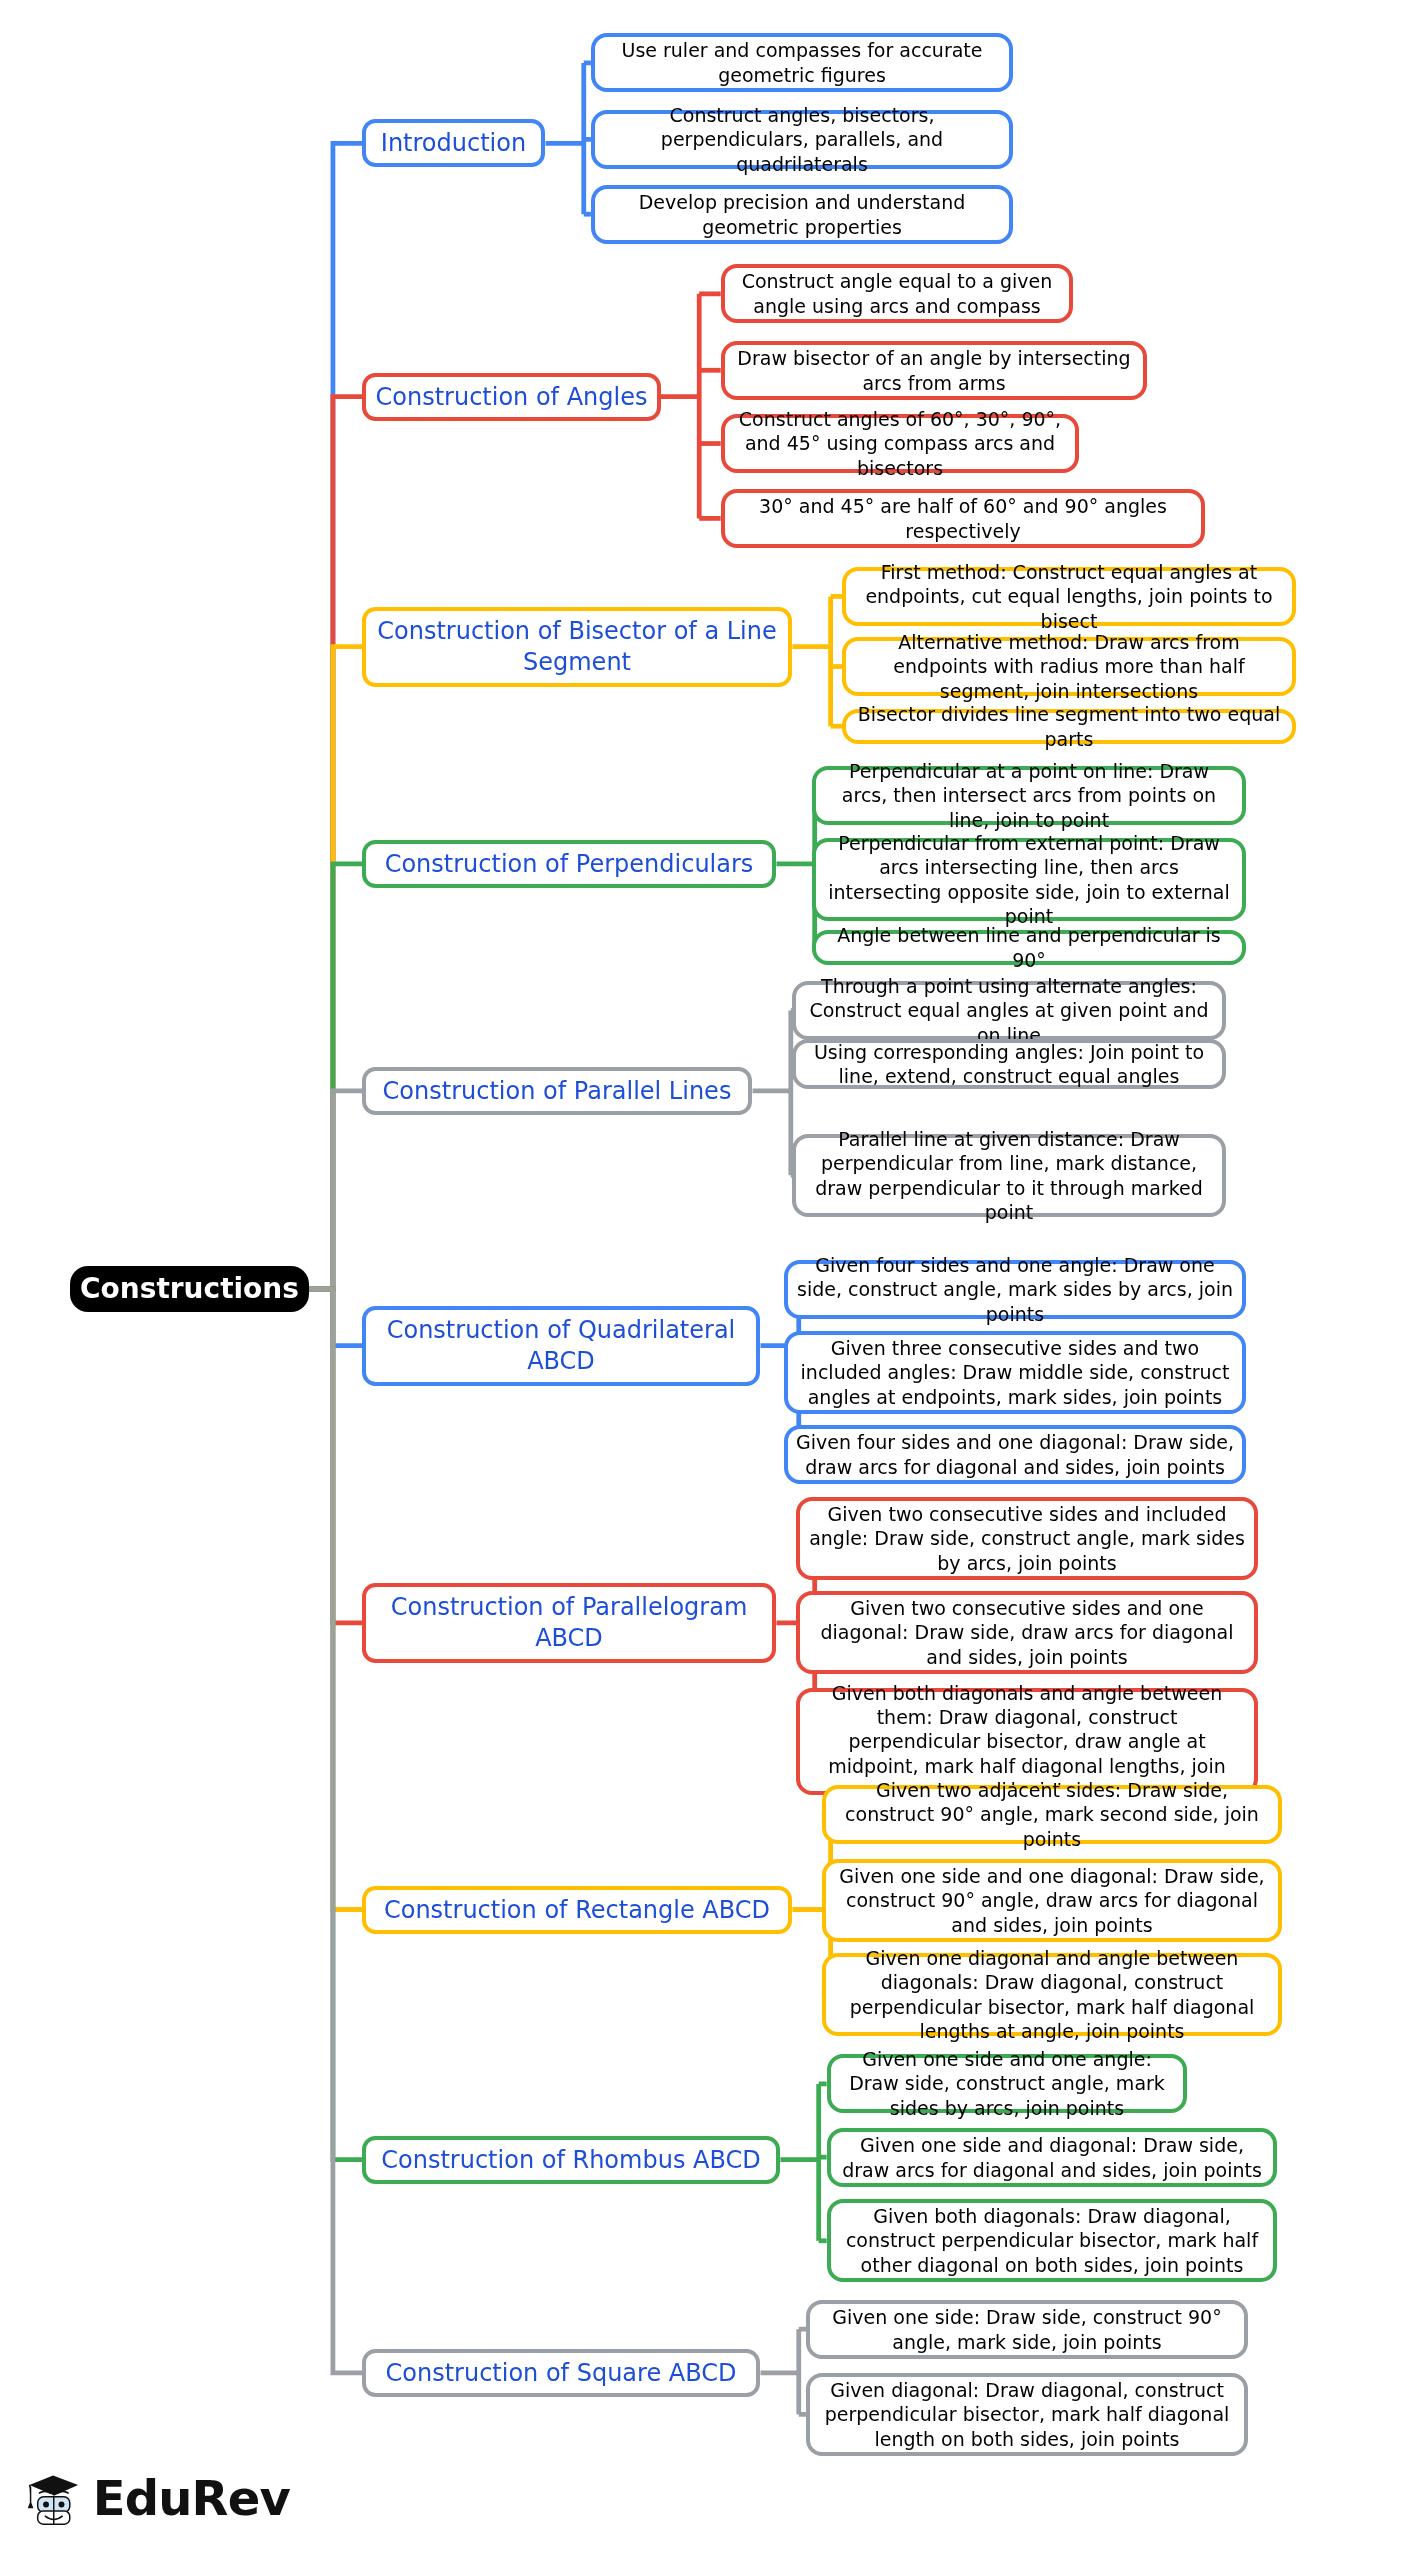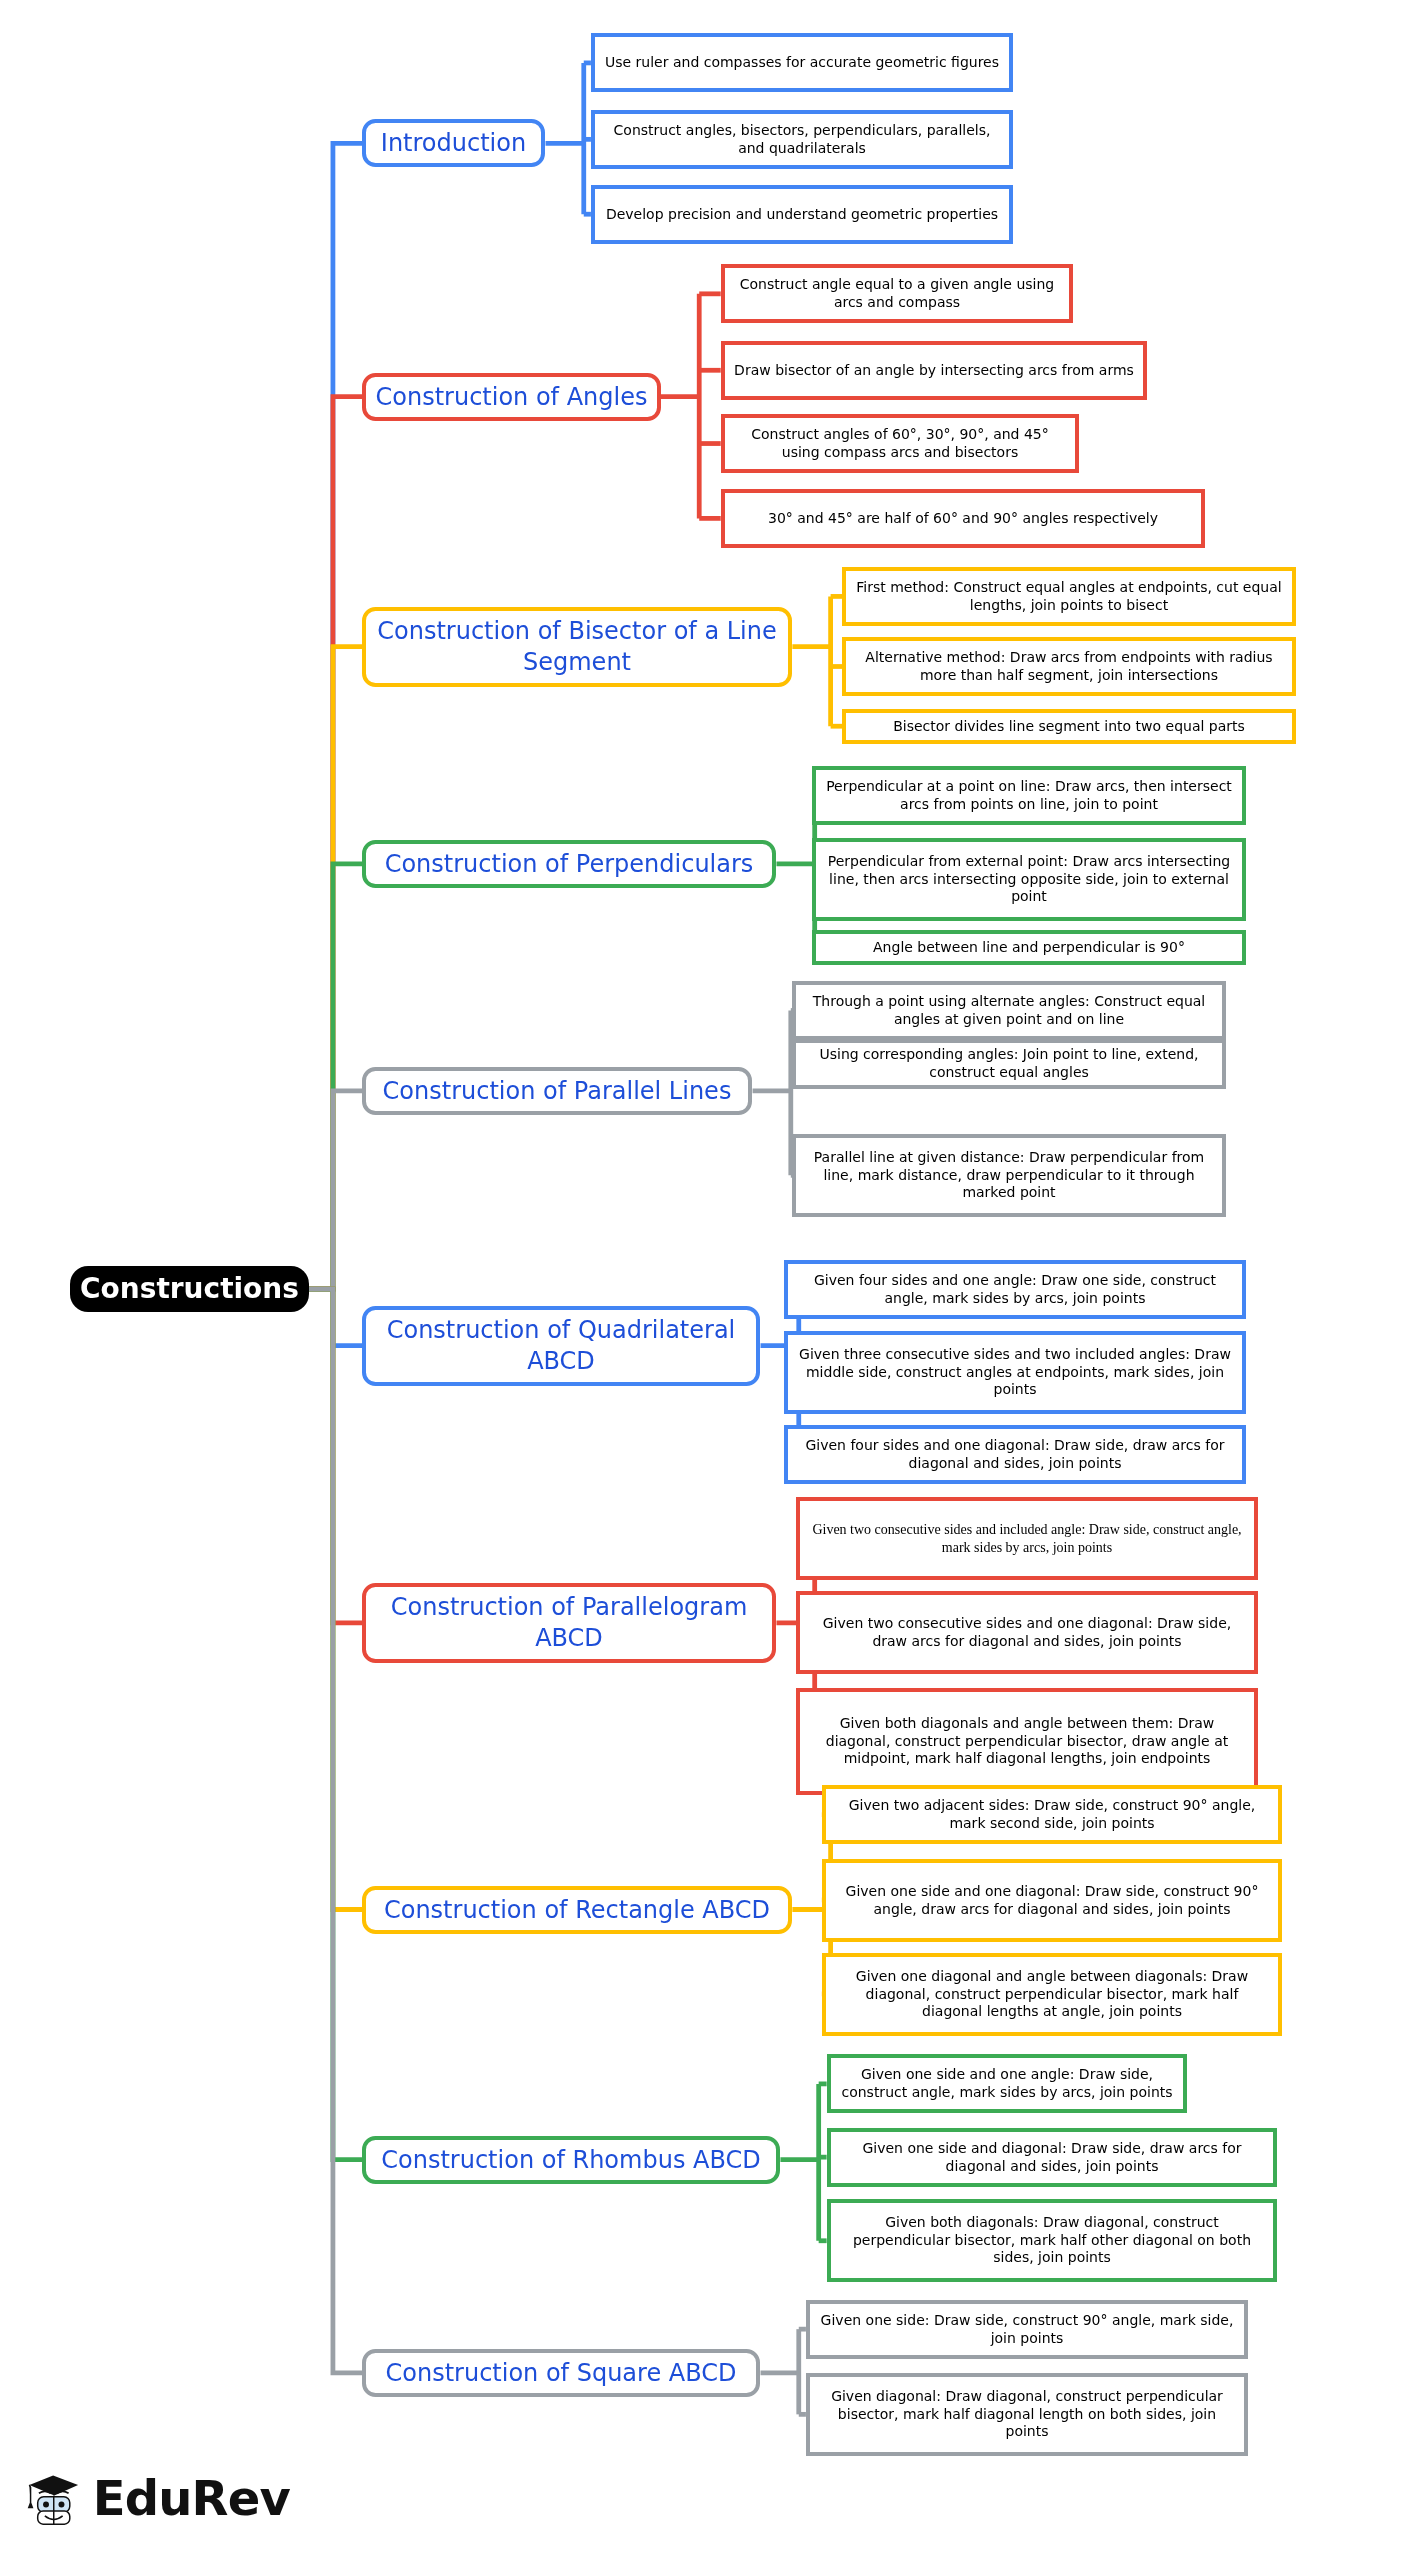--- a/index.html
+++ b/index.html
@@ -43,22 +43,22 @@
   .node-branch {
     border-width: 4px;
     border-style: solid;
     border-radius: 13.5px;
     font-size: 24px;
     color: #1d4ed8;
   }
   .node-leaf {
     border-width: 4px;
     border-style: solid;
-    border-radius: 0;
-    font-size: 14px;
+    border-radius: 16px;
+    font-size: 19px;
     color: #000000;
   }
   .leaf-text, .branch-text { display: block; width: 100%; }
 
   
   #edurev-logo {
     position: absolute;
     left: 27px;
     top: 2454px;
     width: 263px;
@@ -215,21 +215,21 @@
       </div>
       <div class="node node-leaf" style="left: 784px; top: 1331px; width: 462px; height: 83px; border-color: rgb(66, 133, 244);">
         <span class="leaf-text">Given three consecutive sides and two included angles: Draw middle side, construct angles at endpoints, mark sides, join points</span>
       </div>
       <div class="node node-leaf" style="left: 784px; top: 1425px; width: 462px; height: 59px; border-color: rgb(66, 133, 244);">
         <span class="leaf-text">Given four sides and one diagonal: Draw side, draw arcs for diagonal and sides, join points</span>
       </div>
       <div class="node node-branch" style="left: 362px; top: 1583px; width: 414px; height: 80px; border-color: rgb(232, 73, 58);">
         <span class="branch-text">Construction of Parallelogram ABCD</span>
       </div>
-      <div class="node node-leaf" style="left: 796px; top: 1497px; width: 462px; height: 83px; border-color: rgb(232, 73, 58); font-family: Liberation Serif, serif;">
+      <div class="node node-leaf" style="left: 796px; top: 1497px; width: 462px; height: 83px; border-color: rgb(232, 73, 58);">
         <span class="leaf-text">Given two consecutive sides and included angle: Draw side, construct angle, mark sides by arcs, join points</span>
       </div>
       <div class="node node-leaf" style="left: 796px; top: 1591px; width: 462px; height: 83px; border-color: rgb(232, 73, 58);">
         <span class="leaf-text">Given two consecutive sides and one diagonal: Draw side, draw arcs for diagonal and sides, join points</span>
       </div>
       <div class="node node-leaf" style="left: 796px; top: 1688px; width: 462px; height: 107px; border-color: rgb(232, 73, 58);">
         <span class="leaf-text">Given both diagonals and angle between them: Draw diagonal, construct perpendicular bisector, draw angle at midpoint, mark half diagonal lengths, join endpoints</span>
       </div>
       <div class="node node-branch" style="left: 362px; top: 1886px; width: 430px; height: 48px; border-color: rgb(255, 191, 0);">
         <span class="branch-text">Construction of Rectangle ABCD</span>

